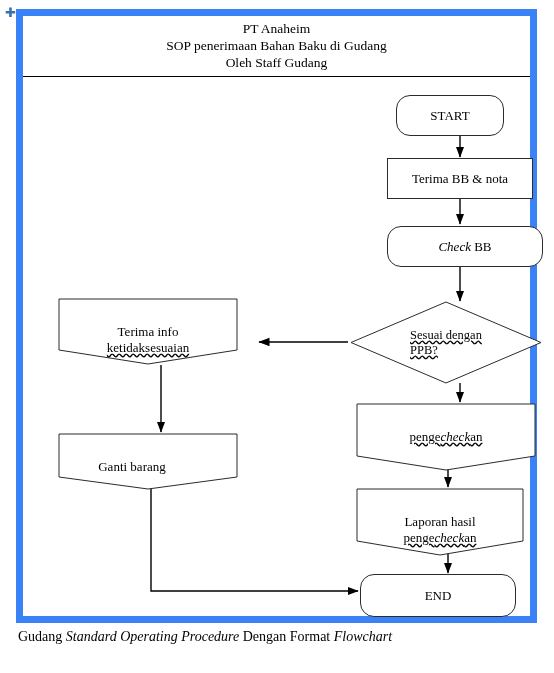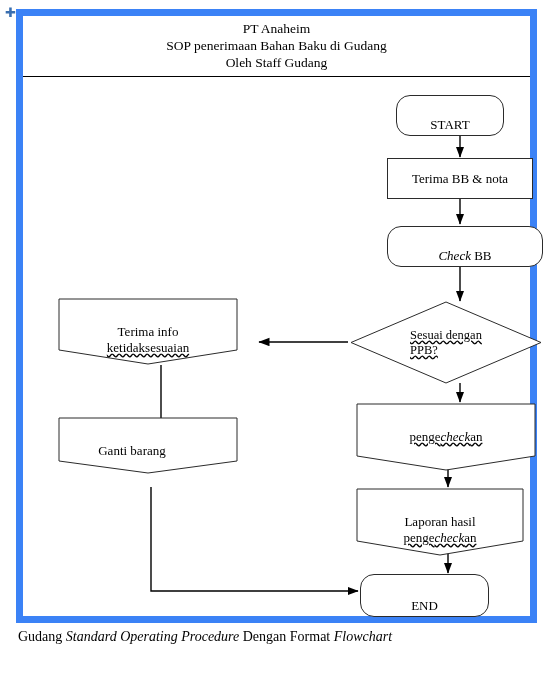--- a/index.html
+++ b/index.html
@@ -79,21 +79,20 @@
     display: flex;
     align-items: center;
     justify-content: center;
     text-align: center;
     font-size: 13px;
     line-height: 16px;
     padding: 2px 4px;
   }
   .node.rounded {
     border-radius: 14px;
-    align-items: flex-end;
   }
 
   
   .diamond-wrap {
     position: absolute;
   }
   .diamond-wrap svg {
     position: absolute;
     left: 0; top: 0;
     overflow: visible;
@@ -227,21 +226,21 @@
           <polygon points="1,1 179,1 179,52 90,66 1,52" fill="#ffffff" stroke="#2b2b2b" stroke-width="1"></polygon>
         </svg>
         <div class="flabel">
           <div>
             <div>Terima info</div>
             <div class="ul-wavy">ketidaksesuaian</div>
           </div>
         </div>
       </div>
 
-      <div class="flagshape" style="left:35px; top:340px; width:148px; height:57px;">
+      <div class="flagshape" style="left:35px; top:356px; width:148px; height:57px;">
         <svg width="180" height="57">
           <polygon points="1,1 179,1 179,44 90,56 1,44" fill="#ffffff" stroke="#2b2b2b" stroke-width="1"></polygon>
         </svg>
         <div class="flabel">
           <div>Ganti barang</div>
         </div>
       </div>
 
       <div class="flagshape" style="left:333px; top:326px; width:180px; height:68px;">
         <svg width="180" height="68">
@@ -259,21 +258,21 @@
           <polygon points="1,1 167,1 167,53 84,67 1,53" fill="#ffffff" stroke="#2b2b2b" stroke-width="1"></polygon>
         </svg>
         <div class="flabel">
           <div>
             <div>Laporan hasil</div>
             <div class="ul-wavy"><span>penge</span><em class="it">check</em><span>an</span></div>
           </div>
         </div>
       </div>
 
-      <div class="node rounded" style="left:337px; top:497px; width:129px; height:43px;">
+      <div class="node rounded" style="left:337px; top:497px; width:156px; height:43px;">
         <span>END</span>
       </div>
 
     </div>
   </div>
 
   <div class="caption">
     <span>Gudang </span><em class="it">Standard Operating Procedure</em><span> Dengan Format </span><em class="it">Flowchart</em>
   </div>
 

